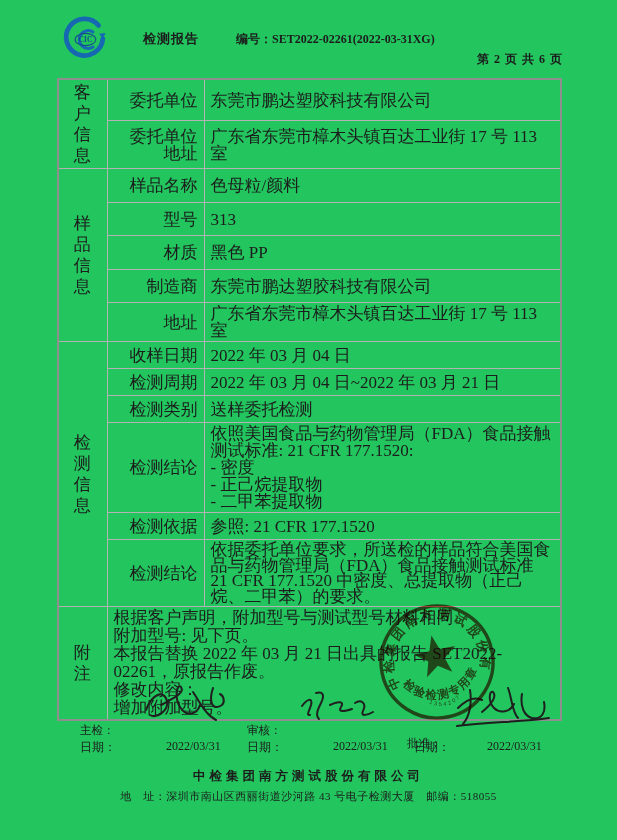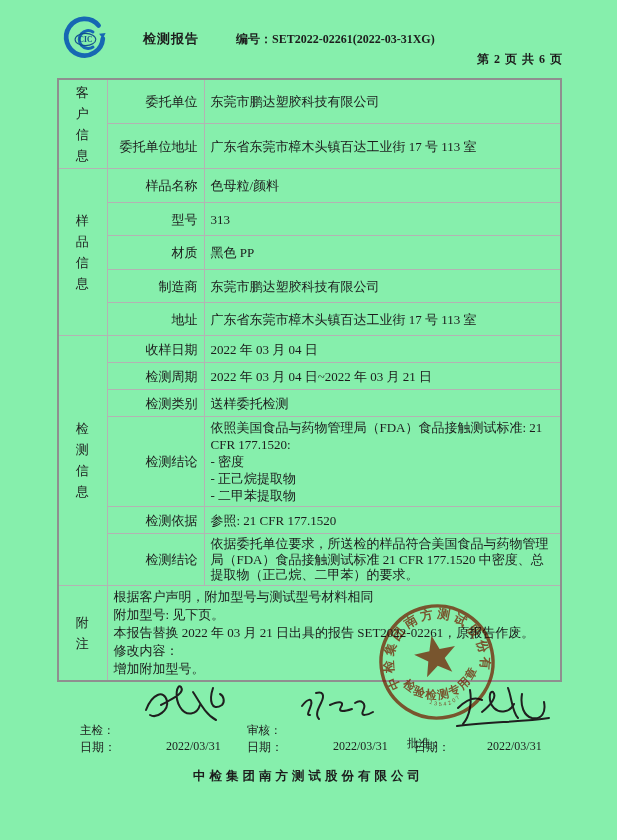--- a/index.html
+++ b/index.html
@@ -1,29 +1,29 @@
 <!DOCTYPE html>
 <html><head>
 <meta charset="utf-8">
 <style>
   html,body{margin:0;padding:0;background:#e8e8e8;}
   .page{
-    position:relative;width:617px;height:840px;margin:0 auto;background:#86efac;
+    position:relative;width:617px;height:840px;margin:0 auto;background:#22c55e;
     font-family:"Liberation Serif","DejaVu Serif",serif;color:#1c1c1c;overflow:hidden;
   }
   
   .hdr-logo{position:absolute;left:61px;top:16px;width:47px;height:47px;}
   .hdr-title{position:absolute;left:143px;top:30px;font-size:13px;font-weight:bold;letter-spacing:1px;}
   .hdr-no{position:absolute;left:236px;top:31px;font-size:12px;font-weight:bold;}
   .hdr-page{position:absolute;left:477px;top:31px;font-size:12px;font-weight:bold;letter-spacing:1px;margin-top:20px;}
   
   table.report{
     position:absolute;left:57px;top:78px;width:503px;
     border-collapse:collapse;table-layout:fixed;
-    font-size:13px;
+    font-size:17px;
   }
   table.report td{
     border:1px solid #b3b3b3;vertical-align:middle;
     padding:2px 6px;line-height:17px;
   }
   table.report{border:2px solid #8f8f8f;}
   td.sec{text-align:center;padding:2px 2px;}
   td.sec .secw{width:26px;margin:0 auto;line-height:21px;letter-spacing:1px;}
   td.lbl{padding-left:10px;text-align:right;}
   td.val{padding-left:9px;padding-right:8px;}
@@ -195,14 +195,15 @@
       <text font-size="11.5" font-weight="bold" letter-spacing="1.5" text-anchor="middle" font-family="Liberation Serif, DejaVu Serif, serif">
         <textPath href="#bannerArc" startOffset="50%">检验检测专用章</textPath>
       </text>
       <text font-size="5.5" letter-spacing="2" text-anchor="middle" font-family="Liberation Sans, DejaVu Sans, sans-serif">
         <textPath href="#serialArc" startOffset="50%">1354207</textPath>
       </text>
     </g>
   </svg>
 
   <div class="foot foot-company">中检集团南方测试股份有限公司</div>
+  <div class="foot foot-addr">地　址：深圳市南山区西丽街道沙河路 43 号电子检测大厦　邮编：518055</div>
 
 </div>
 
 </body></html>

